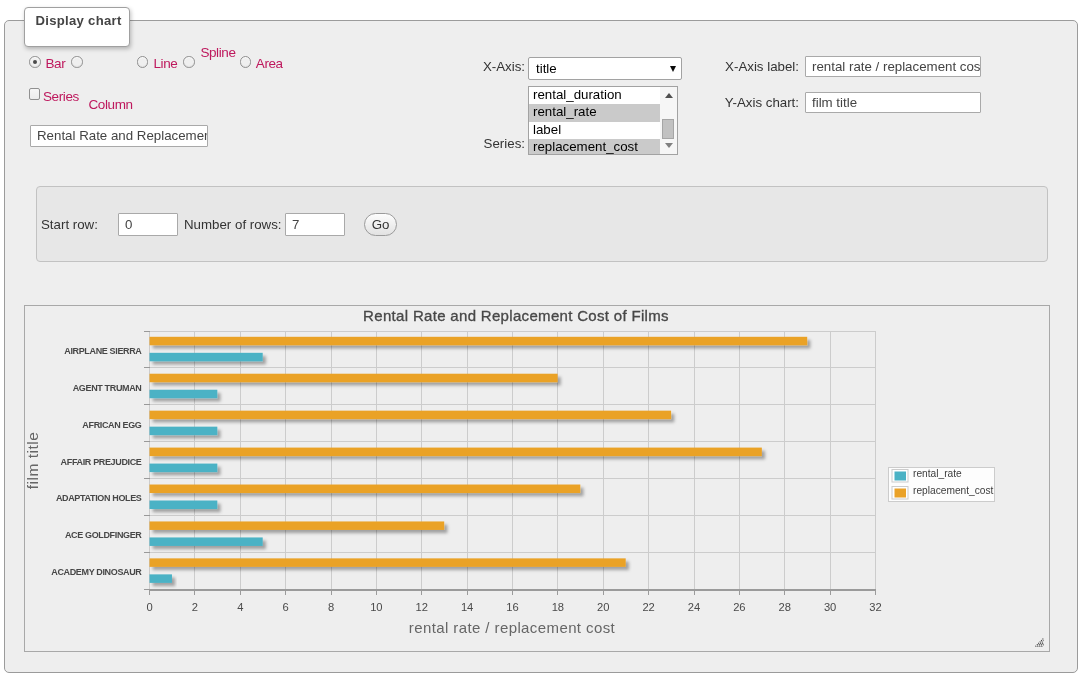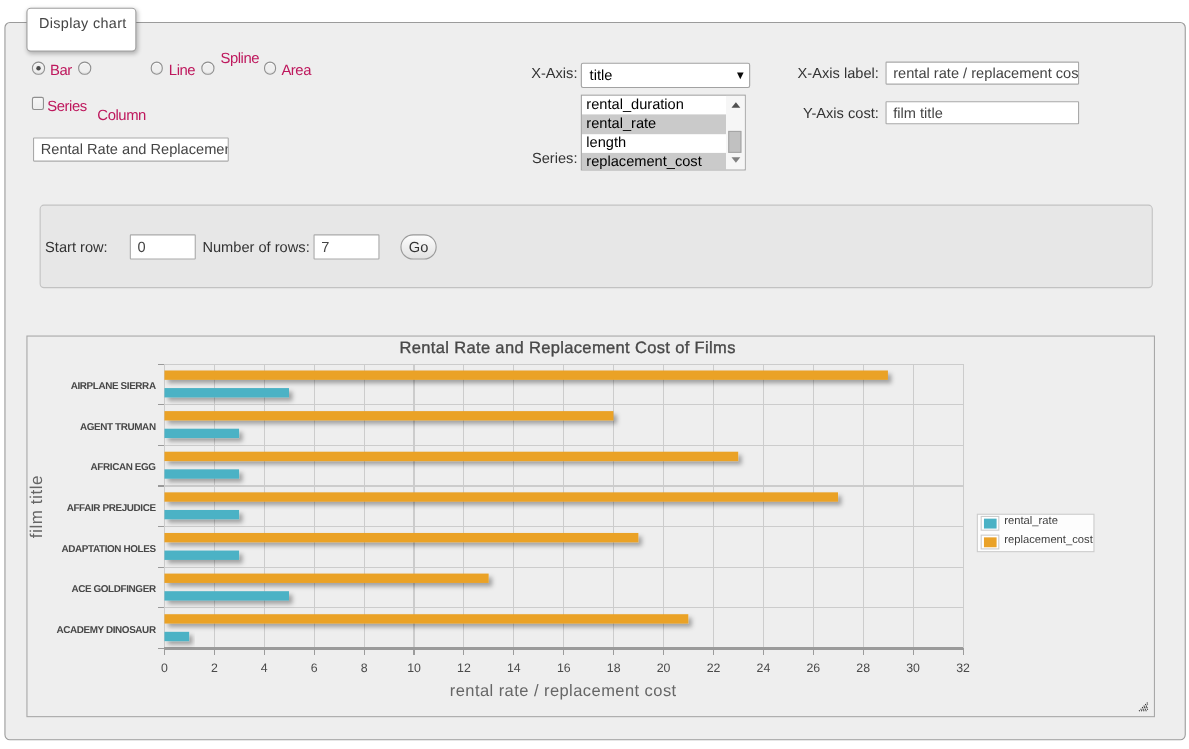--- a/index.html
+++ b/index.html
@@ -1,19 +1,19 @@
 <!DOCTYPE html>
 <html><head>
 <meta charset="utf-8">
 <style>
   html,body{margin:0;padding:0;background:#fff;}
   body{font-family:"Liberation Sans",sans-serif;width:1081px;height:681px;position:relative;overflow:hidden;}
   .abs{position:absolute;}
   .fieldset{left:4px;top:20px;width:1074px;height:652.5px;background:#eeeeee;border:1px solid #9b9b9b;border-radius:5px;box-sizing:border-box;}
-  .legendbox{left:24px;top:7px;height:40px;background:#ffffff;border:1px solid #a0a0a0;border-radius:4px;box-shadow:1px 2px 4px rgba(0,0,0,0.25);padding:0 7.5px 0 10.5px;line-height:25px;font-size:13.1px;letter-spacing:0.3px;font-weight:normal;color:#444;box-sizing:border-box;}
+  .legendbox{left:24px;top:7px;height:40px;background:#ffffff;border:1px solid #a0a0a0;border-radius:4px;box-shadow:1px 2px 4px rgba(0,0,0,0.25);padding:0 7.5px 0 10.5px;line-height:25px;font-size:13.1px;letter-spacing:0.3px;font-weight:bold;color:#444;box-sizing:border-box;}
   .lbl{font-size:13.3px;line-height:13.3px;color:#333;white-space:nowrap;}
   .rlbl{font-size:13.5px;letter-spacing:-0.4px;line-height:13px;color:#be185d;white-space:nowrap;}
   .radio{width:11.5px;height:11.5px;border:1px solid #8f8f8f;border-radius:50%;background:#efefef;box-shadow:inset 0 1px 1px rgba(255,255,255,.8), inset 0 -1px 1px rgba(0,0,0,.05);box-sizing:border-box;}
   .radio.sel::after{content:"";position:absolute;left:2.75px;top:2.75px;width:4px;height:4px;border-radius:50%;background:#4a4a4a;}
   .checkbox{width:11.5px;height:11.5px;border:1px solid #909090;border-radius:2px;background:linear-gradient(#f6f6f6,#ececec);box-sizing:border-box;}
   .tinput{background:#fff;border:1px solid #a9a9a9;border-radius:1px;box-sizing:border-box;font-size:13.3px;color:#444;padding:0 6px;line-height:20px;overflow:hidden;white-space:nowrap;}
   .toolbar{left:36px;top:186px;width:1012px;height:76px;background:#e7e7e7;border:1px solid #c2c2c2;border-radius:4px;box-sizing:border-box;}
   .chartbox{left:24px;top:305px;width:1025.5px;height:347px;background:#eeeeee;border:1px solid #a8a8a8;box-sizing:border-box;}
   .sel-item{height:17.25px;line-height:16.5px;font-size:13.3px;color:#000;padding-left:4px;white-space:nowrap;}
   .sel-item.on{background:#cacaca;}
@@ -43,34 +43,34 @@
 <div class="abs" style="left:528px;top:57px;width:154px;height:23px;background:#fff;border:1px solid #a2a2a2;border-radius:2px;box-sizing:border-box;">
   <div class="abs" style="left:7px;top:3px;font-size:13.3px;color:#000;">title</div>
   <div class="abs" style="right:5.5px;top:8px;width:0;height:0;border-left:3px solid transparent;border-right:3px solid transparent;border-top:6px solid #0a0a0a;"></div>
 </div>
 
 <div class="abs lbl" style="left:446px;top:136.5px;width:79px;text-align:right;">Series:</div>
 <div class="abs" style="left:528px;top:86px;width:150px;height:69px;background:#fff;border:1px solid #a2a2a2;box-sizing:border-box;overflow:hidden;">
   <div class="abs" style="left:0;top:0;width:131px;">
     <div class="sel-item">rental_duration</div>
     <div class="sel-item on">rental_rate</div>
-    <div class="sel-item">length</div>
+    <div class="sel-item">label</div>
     <div class="sel-item on">replacement_cost</div>
   </div>
 
   <div class="abs" style="right:0;top:0;width:17px;height:67px;background:#f6f6f6;">
     <div class="abs" style="left:4.5px;top:6px;width:0;height:0;border-left:4px solid transparent;border-right:4px solid transparent;border-bottom:5px solid #505050;"></div>
     <div class="abs" style="left:2px;top:32px;width:12px;height:20px;background:#c1c1c1;border:1px solid #a5a5a5;box-sizing:border-box;"></div>
     <div class="abs" style="left:4.5px;top:56px;width:0;height:0;border-left:4px solid transparent;border-right:4px solid transparent;border-top:5px solid #808080;"></div>
   </div>
 </div>
 
 <div class="abs lbl" style="left:719px;top:59.5px;width:80px;text-align:right;">X-Axis label:</div>
 <div class="abs tinput" style="left:805px;top:56px;width:176px;height:21px;line-height:19px;">rental rate / replacement cost</div>
-<div class="abs lbl" style="left:719px;top:95.5px;width:80px;text-align:right;">Y-Axis cost:</div>
+<div class="abs lbl" style="left:719px;top:95.5px;width:80px;text-align:right;">Y-Axis chart:</div>
 <div class="abs tinput" style="left:805px;top:92px;width:176px;height:21px;line-height:19px;">film title</div>
 
 <div class="abs toolbar"></div>
 <div class="abs lbl" style="left:41px;top:217.5px;">Start row:</div>
 <div class="abs tinput" style="left:118px;top:213px;width:60px;height:23px;line-height:21px;">0</div>
 <div class="abs lbl" style="left:184px;top:217.5px;">Number of rows:</div>
 <div class="abs tinput" style="left:285px;top:213px;width:60px;height:23px;line-height:21px;">7</div>
 <div class="abs" style="left:364px;top:213px;width:33px;height:23px;background:linear-gradient(#fdfdfd,#e2e2e2);border:1px solid #9b9b9b;border-radius:11.5px;box-sizing:border-box;text-align:center;line-height:21px;font-size:13.3px;color:#333;">Go</div>
 
 <div class="abs chartbox"></div>

